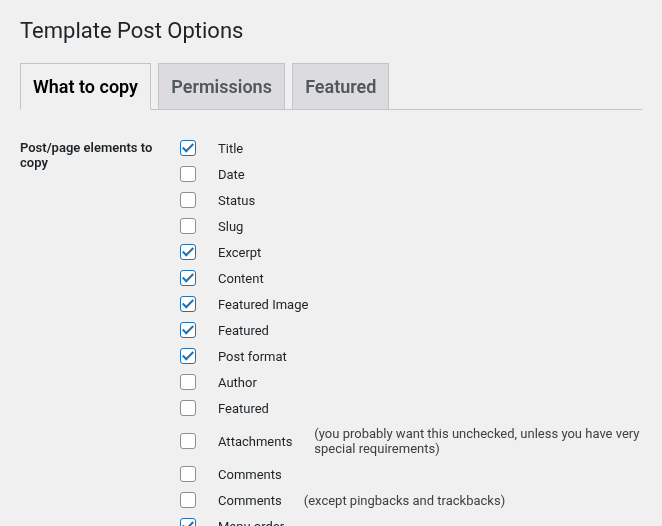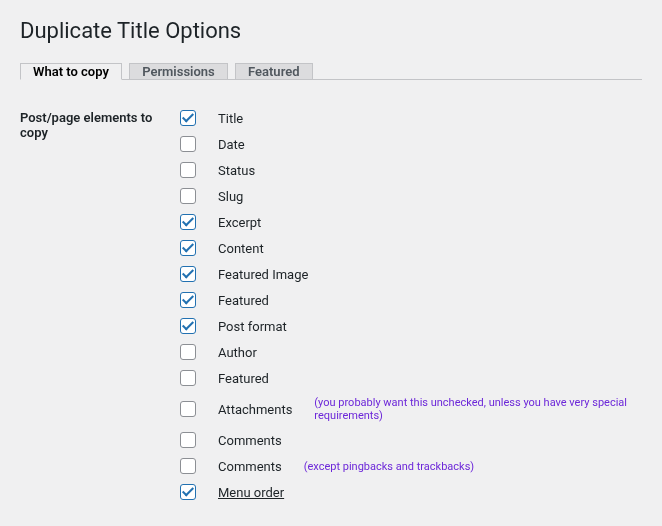--- a/index.html
+++ b/index.html
@@ -23,23 +23,23 @@
     margin: 0;
     padding: 0;
     line-height: 0;
   }
   .nav-tab {
     display: inline-block;
     border: 1px solid #c3c4c7;
     border-bottom: none;
     background: #dcdcde;
     color: #50575e;
-    font-size: 13px;
+    font-size: 18px;
     font-weight: 600;
-    padding: 0 12px;
+    padding: 12px 12px;
     margin: 0 4px -1px 0;
     cursor: pointer;
     line-height: normal;
     text-align: right;
   }
   .nav-tab.active {
     background: #f0f0f1;
     color: #000;
     border-bottom: 1px solid #f0f0f1;
   }
@@ -65,22 +65,22 @@
   }
   .check-row {
     margin: 0 0 10px 0;
     display: flex;
     align-items: center;
     gap: 22px;
     font-size: 13px;
   }
   .check-row:last-child { margin-bottom: 0; text-decoration: underline; }
   .check-row .hint {
-    color: #6d28d9;
-    font-size: 11px;
+    color: #404040;
+    font-size: 13px;
   }
   input[type="checkbox"] {
     appearance: none;
     width: 16px;
     height: 16px;
     border: 1px solid #8c8f94;
     border-radius: 3px;
     background: #fff;
     cursor: pointer;
     position: relative;
@@ -100,21 +100,21 @@
     height: 9px;
     border: solid #2271b1;
     border-width: 0 2px 2px 0;
     transform: rotate(45deg);
   }
   .label-text { cursor: pointer; }
 </style>
 </head>
 <body>
 
-<h1 class="page-title">Duplicate Title Options</h1>
+<h1 class="page-title">Template Post Options</h1>
 
 <div class="nav-tab-wrapper">
   <span class="nav-tab active">What to copy</span>
   <span class="nav-tab">Permissions</span>
   <span class="nav-tab">Featured</span>
 </div>
 
 <table class="form-table">
   <tbody>
       <tr>

